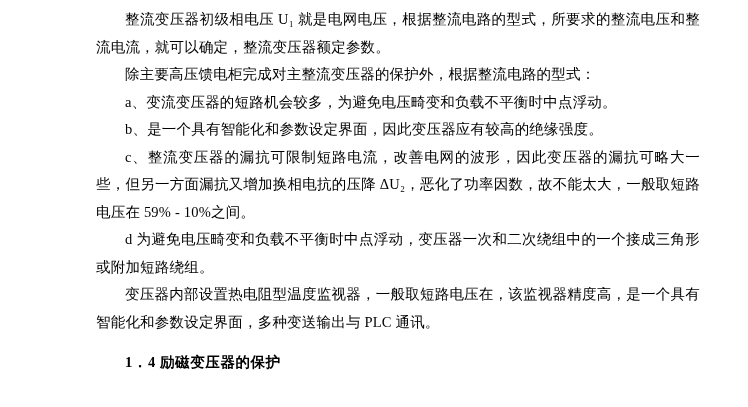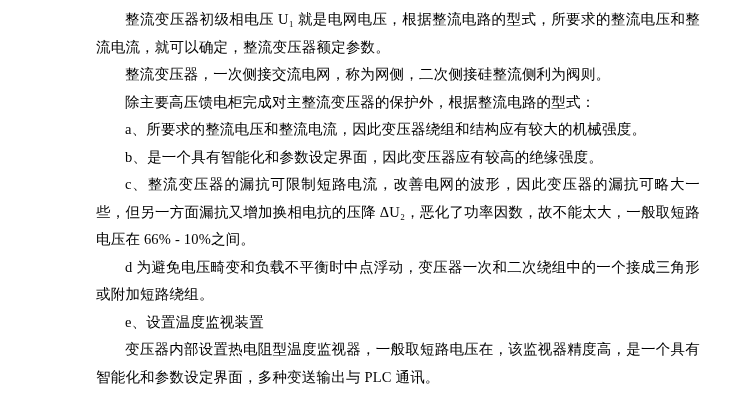--- a/index.html
+++ b/index.html
@@ -41,26 +41,24 @@
   .spacer {
     height: 13px;
   }
 </style>
 </head>
 <body>
 
 <div class="page">
 
   <p class="para">整流变压器初级相电压 U₁ 就是电网电压，根据整流电路的型式，所要求的整流电压和整流电流，就可以确定，整流变压器额定参数。</p>
-  <p class="para">整流变压器，一次侧接交流电网，称为网侧，二次侧接硅整流侧利为阀则。</p>
   <p class="para">除主要高压馈电柜完成对主整流变压器的保护外，根据整流电路的型式：</p>
-  <p class="para">a、所要求的整流电压和整流电流，因此变压器绕组和结构应有较大的机械强度。</p>
+  <p class="para">a、变流变压器的短路机会较多，为避免电压畸变和负载不平衡时中点浮动。</p>
   <p class="para">b、是一个具有智能化和参数设定界面，因此变压器应有较高的绝缘强度。</p>
-  <p class="para">c、整流变压器的漏抗可限制短路电流，改善电网的波形，因此变压器的漏抗可略大一些，但另一方面漏抗又增加换相电抗的压降 ΔU₂，恶化了功率因数，故不能太大，一般取短路电压在 66% - 10%之间。</p>
+  <p class="para">c、整流变压器的漏抗可限制短路电流，改善电网的波形，因此变压器的漏抗可略大一些，但另一方面漏抗又增加换相电抗的压降 ΔU₂，恶化了功率因数，故不能太大，一般取短路电压在 59% - 10%之间。</p>
   <p class="para">d 为避免电压畸变和负载不平衡时中点浮动，变压器一次和二次绕组中的一个接成三角形或附加短路绕组。</p>
-  <p class="para">e、设置温度监视装置</p>
   <p class="para">变压器内部设置热电阻型温度监视器，一般取短路电压在，该监视器精度高，是一个具有智能化和参数设定界面，多种变送输出与 PLC 通讯。</p>
 
   <div class="spacer"></div>
 
   <p class="heading">1．4  励磁变压器的保护</p>
 
 </div>
 
 </body></html>

